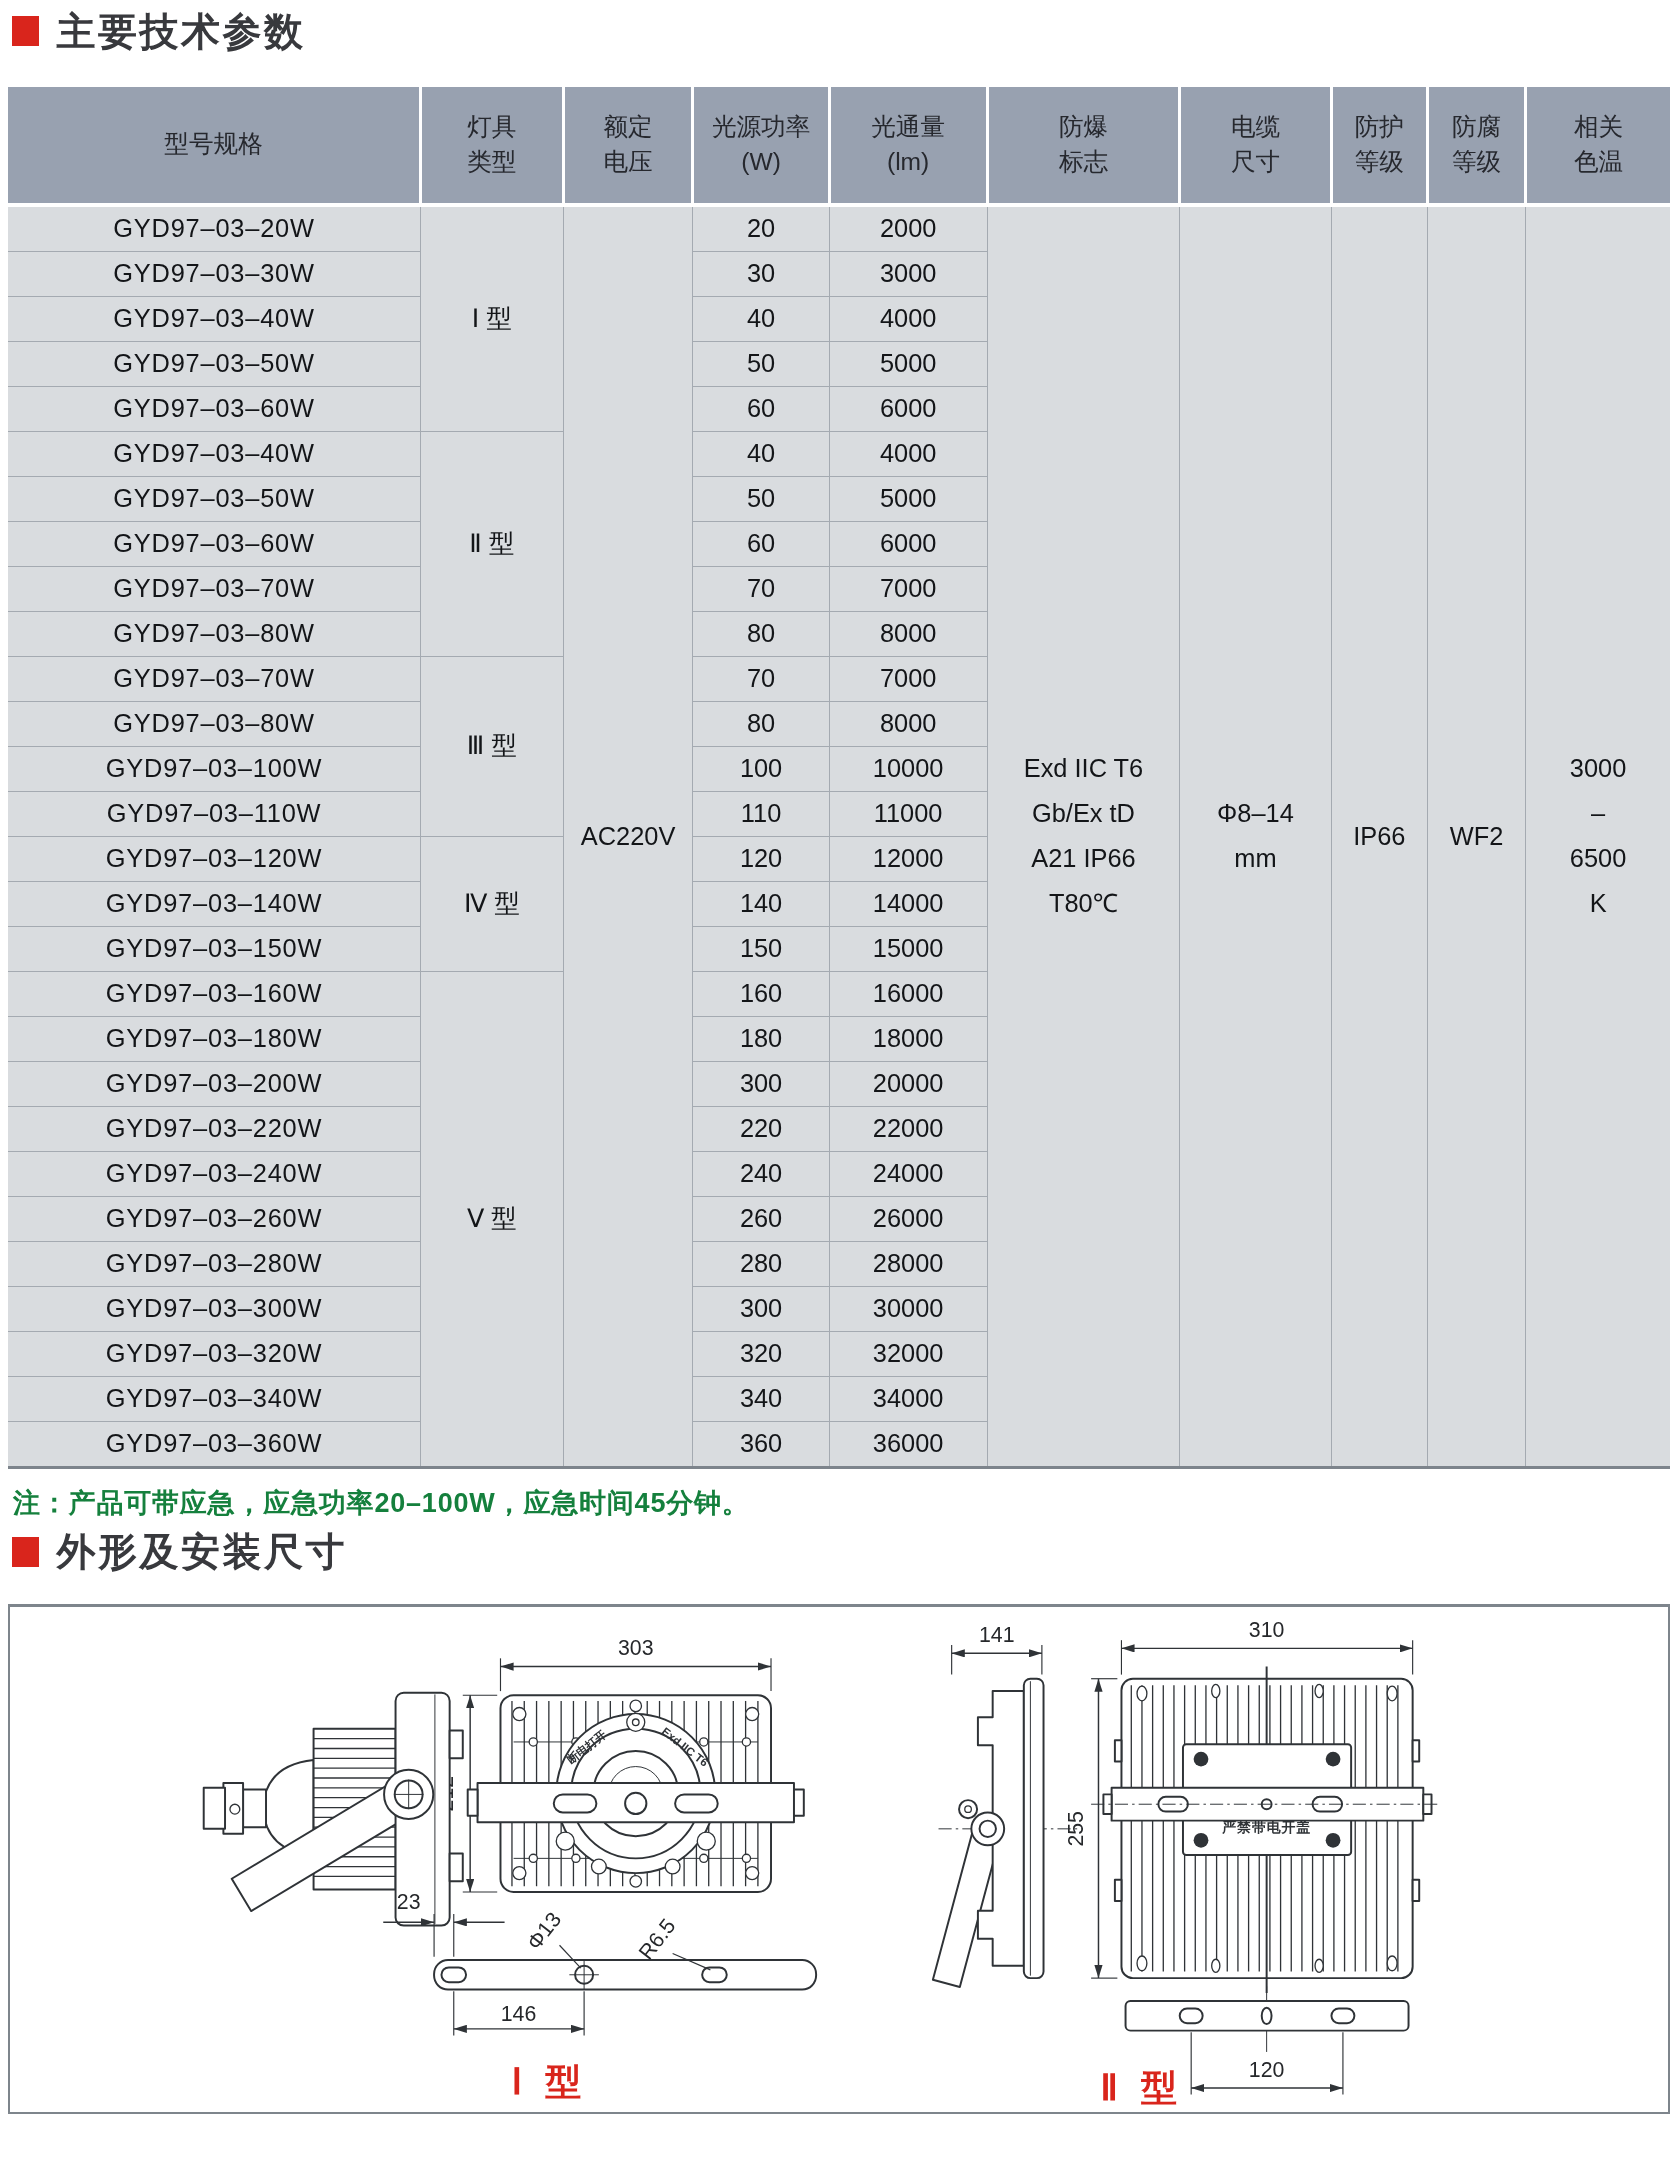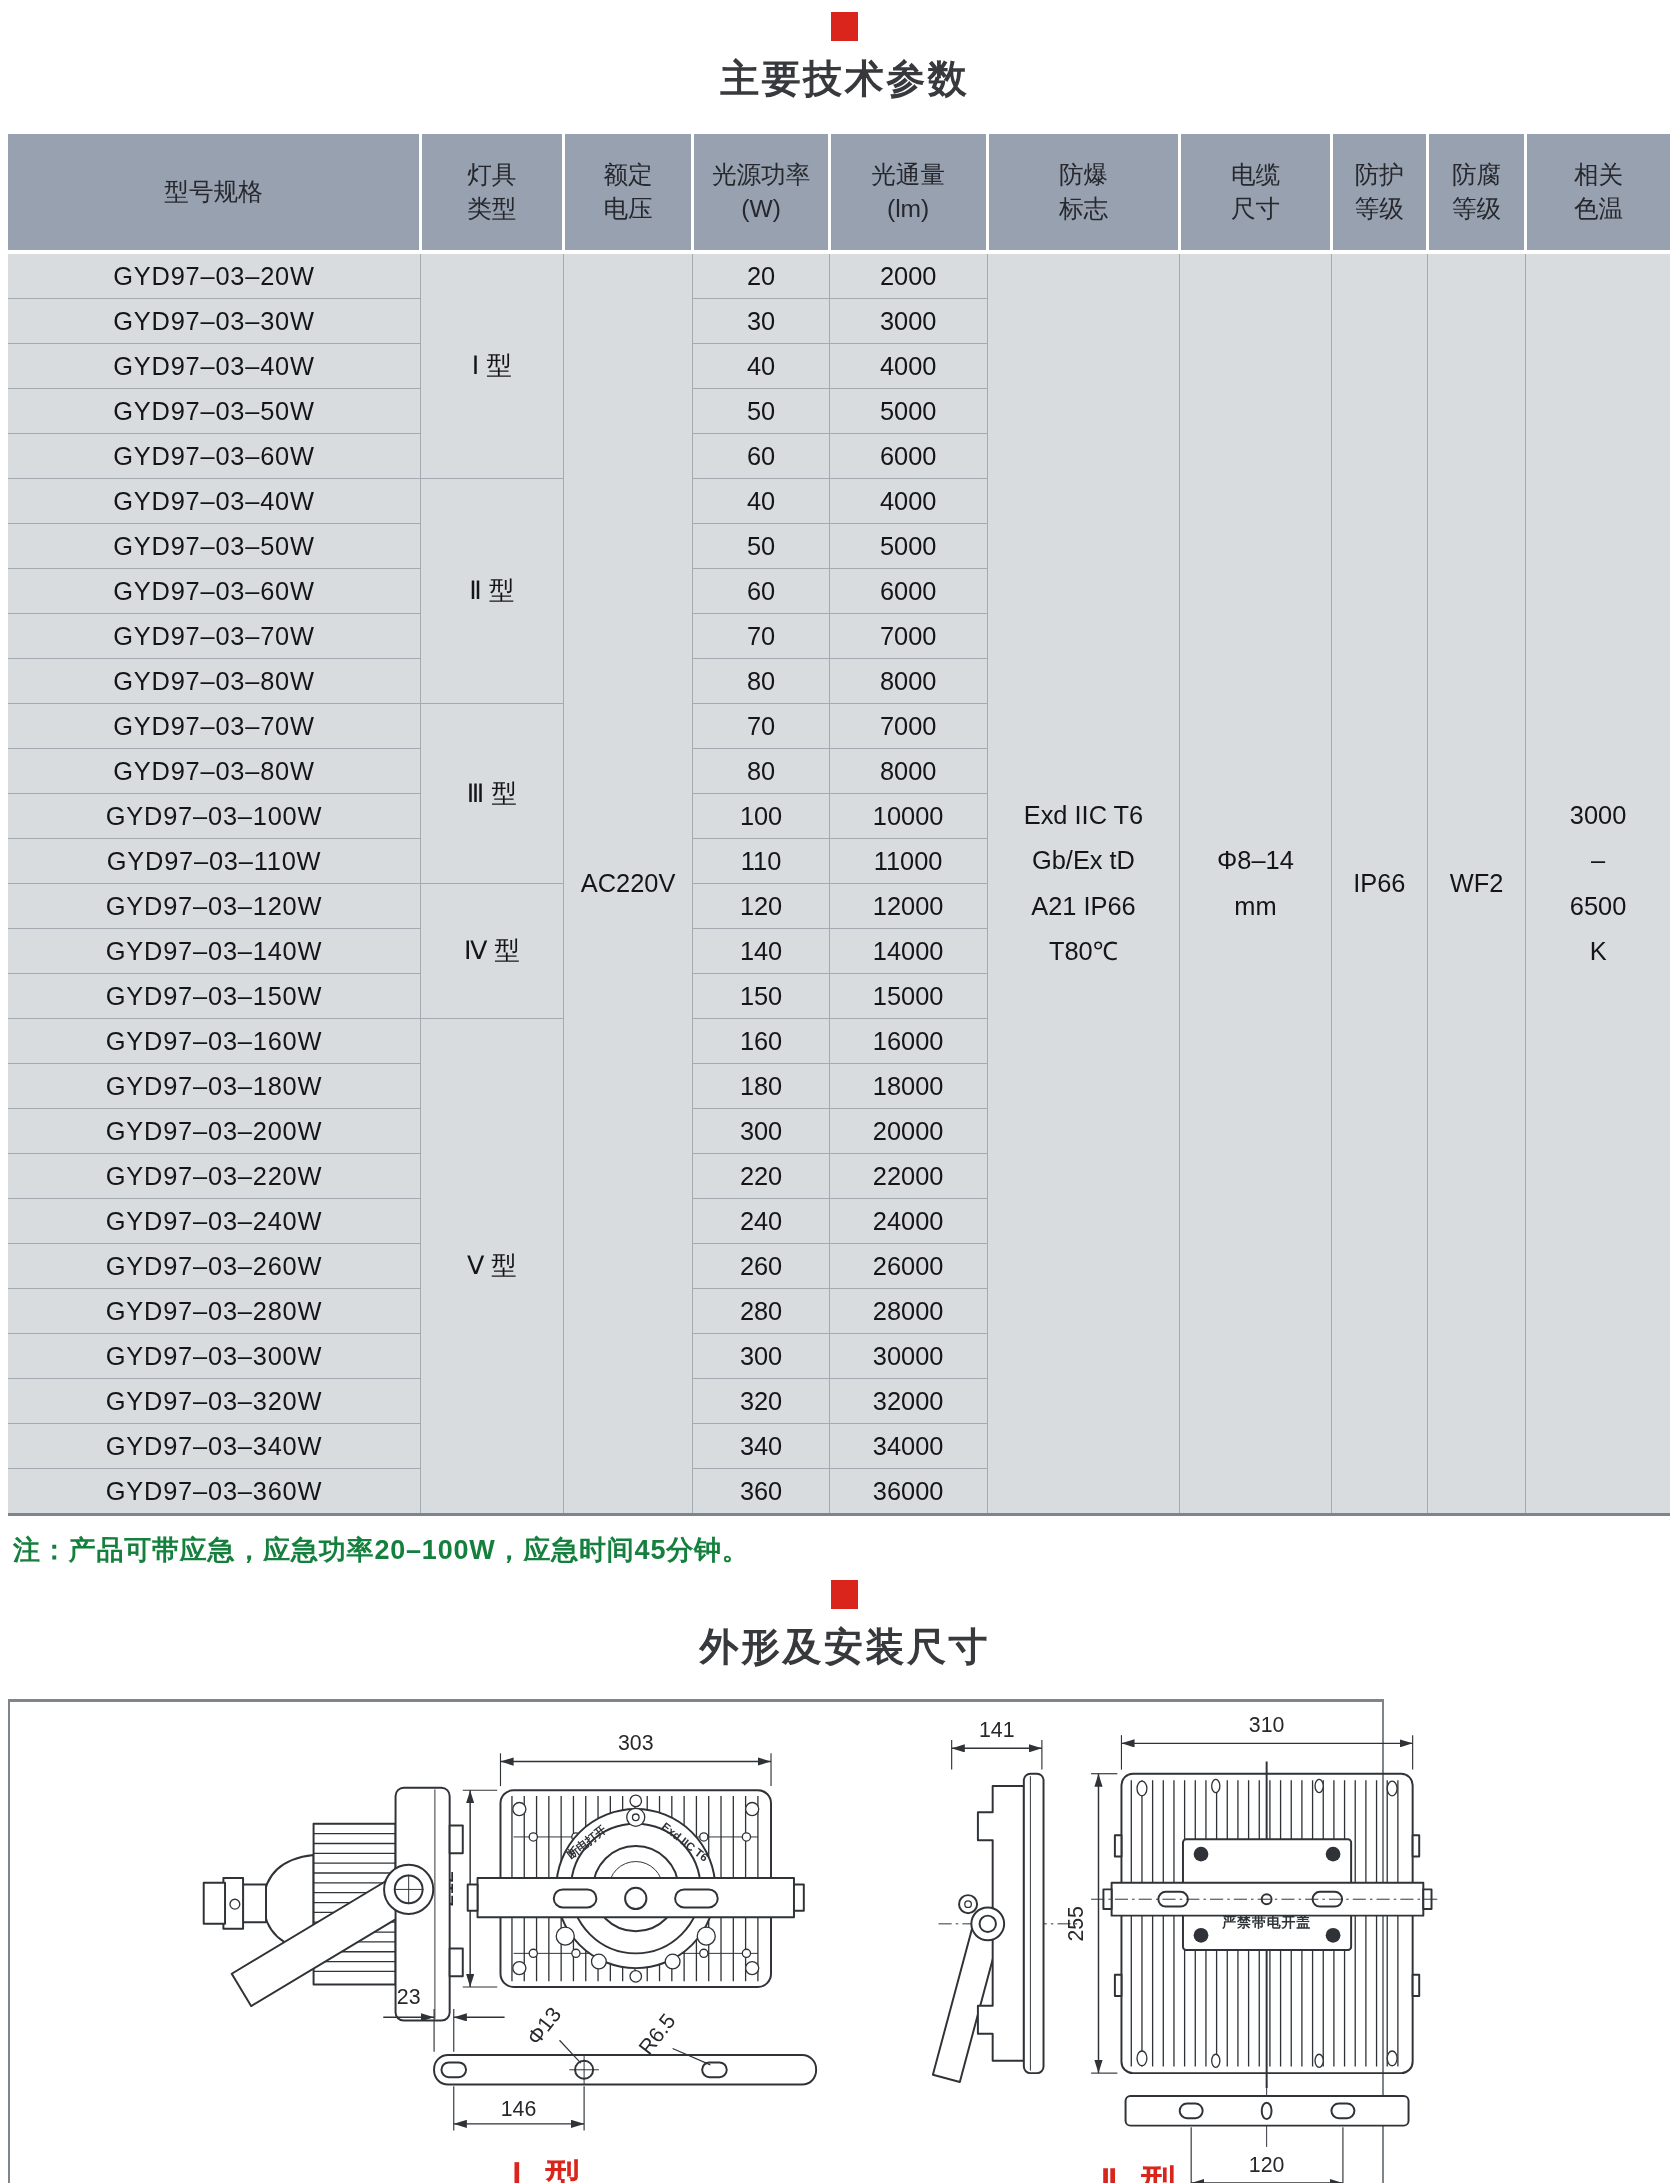--- a/index.html
+++ b/index.html
@@ -4,21 +4,21 @@
 <style>
   html,body{margin:0;padding:0;}
   body{
     width:1678px;height:2183px;background:#ffffff;
     font-family:"Liberation Sans", sans-serif;
     position:relative;overflow:hidden;
   }
   .page{width:1678px;height:2183px;}
 
   
-  .sec-title{display:flex;align-items:center;gap:18px;margin:11.5px 0 0 11.5px;flex-direction:column;}
+  .sec-title{display:flex;align-items:center;gap:18px;margin:11.5px 0 0 11.5px;}
   .sq{width:27px;height:29.5px;background:#d9251c;flex:0 0 auto;}
   .sec-title-text{font-size:39px;font-weight:700;color:#38393d;letter-spacing:2.5px;line-height:1;}
 
   
   table.spec{
     margin:36px 8.2px 0 8.2px;width:1662px;
     border-collapse:collapse;table-layout:fixed;
     border-bottom:3.3px solid #7d848c;
   }
   table.spec th{
@@ -37,21 +37,21 @@
   table.spec td.col-last{border-right:none;}
   table.spec td.pre{line-height:1.78;}
   table.spec td.model{letter-spacing:0.8px;}
 
   .note{margin:16.4px 0 0 13px;font-size:27px;font-weight:600;color:#15803d;letter-spacing:0.8px;}
 
   .sec2{}
 
   
   .draw-box{
-    position:relative;margin:33px 8.2px 0 8.2px;width:1376px;height:510px;
+    position:relative;margin:33px 8.2px 0 8.2px;width:1662px;height:510px;
     border:2.5px solid #7e858c;border-top-width:3.3px;box-sizing:border-box;background:#fff;
   }
   svg.svgL{position:absolute;left:14.8px;top:1.6px;width:828px;height:502px;}
   svg.svgR{position:absolute;left:882px;top:1.6px;width:746px;height:502px;}
 
   .ln{fill:none;stroke:#2f3337;stroke-width:2.4;stroke-linejoin:round;}
   .lnf{fill:#ffffff;stroke:#2f3337;stroke-width:2.4;stroke-linejoin:round;}
   .thin{stroke-width:1.2;}
   .fins{stroke:#2f3337;stroke-width:1.6;}
   .dots{fill:#ffffff;stroke:#2f3337;stroke-width:1.6;}

